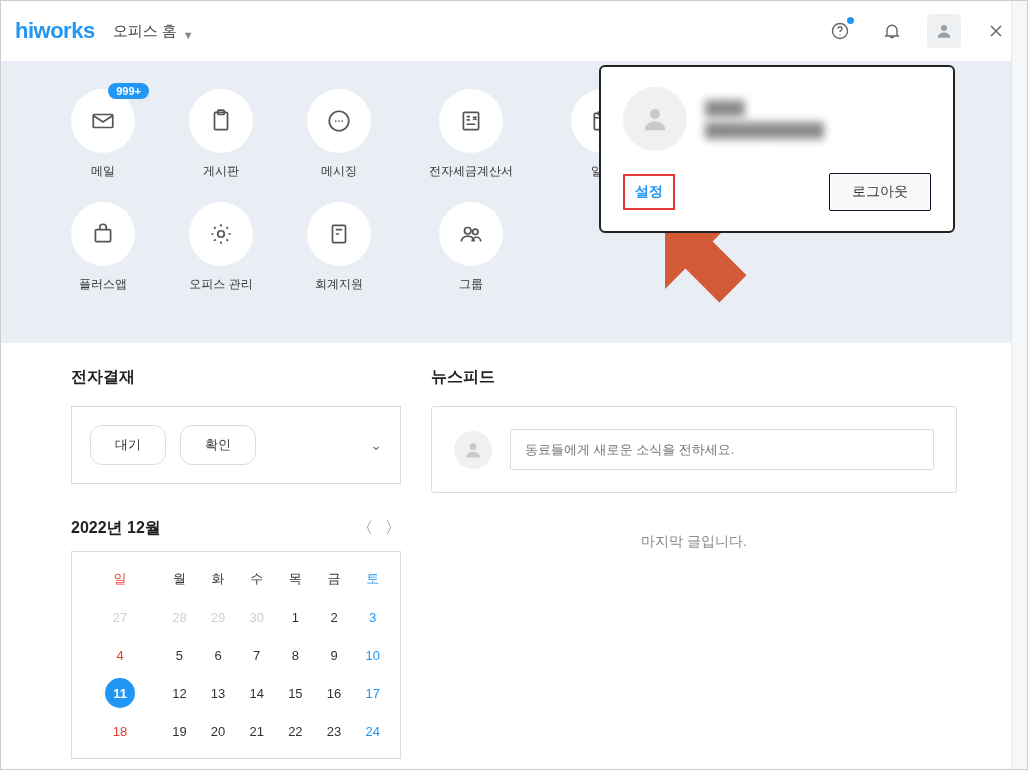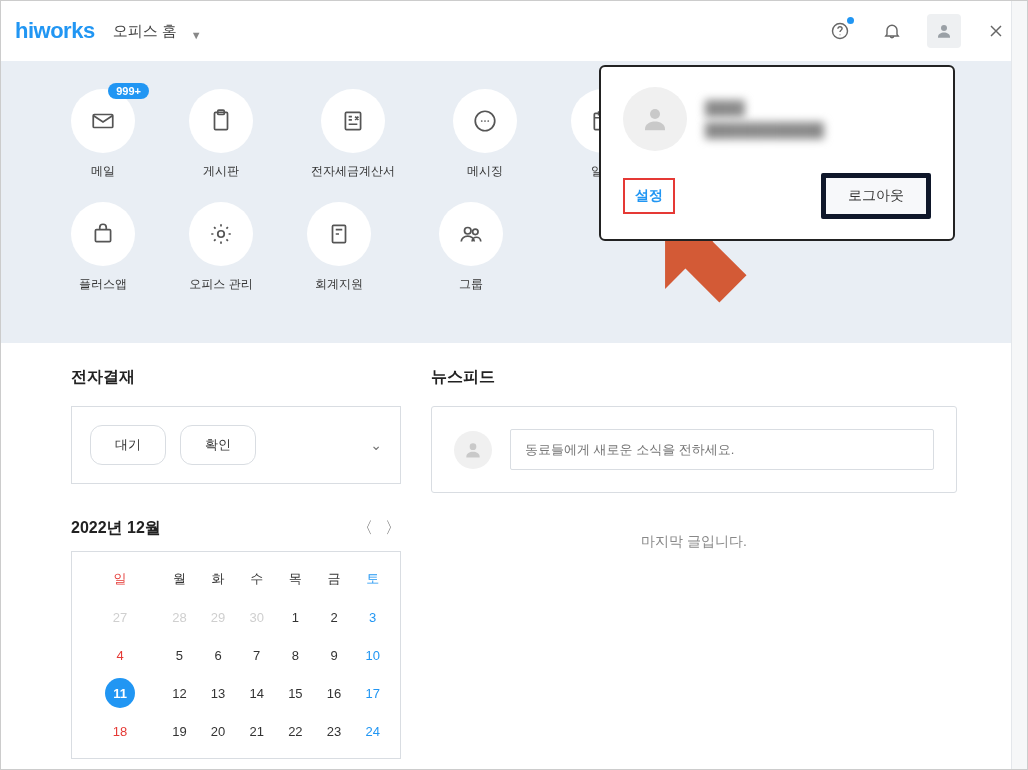--- a/index.html
+++ b/index.html
@@ -21,21 +21,21 @@
     background:#fff;
   }
   .logo {
     color:#2196f3;
     font-weight:700;
     font-size:22px;
     letter-spacing:-.5px;
     margin-right:18px;
   }
   .nav-select{
-    display:flex;align-items:flex-end;gap:14px;
+    display:flex;align-items:flex-end;gap:6px;
     color:#444;font-size:15px;cursor:pointer;
   }
   .nav-select .chev{color:#888;font-size:11px}
   .topbar-right{
     margin-left:auto;display:flex;align-items:center;gap:18px;
   }
   .ticon{
     width:34px;height:34px;display:flex;align-items:center;justify-content:center;
     border-radius:50%;color:#555;cursor:pointer;position:relative;
   }
@@ -120,21 +120,21 @@
   .pop-head{display:flex;gap:18px;align-items:center;margin-bottom:22px}
   .avatar-l{width:64px;height:64px;border-radius:50%;background:#f0f0f0;
     display:flex;align-items:center;justify-content:center}
   .pop-name{filter:blur(4px);color:#888;font-size:14px;line-height:1.6}
   .pop-foot{display:flex;align-items:center}
   .settings-link{
     color:#2196f3;font-size:14px;font-weight:600;border:2px solid #e53935;
     padding:7px 10px;cursor:pointer;
   }
   .logout-btn{
-    margin-left:auto;border:5px solid #0f172a;background:#f7f8fa;
+    margin-left:auto;border:1px solid #0f172a;background:#f7f8fa;
     padding:9px 22px;font-size:14px;color:#333;cursor:pointer;border-radius:2px;
   }
   
   .arrow{
     position:absolute;top:206px;left:650px;width:96px;height:96px;z-index:9;pointer-events:none;
   }
   
   .scroll-strip{position:absolute;right:0;top:0;width:16px;height:100%;background:#f6f7f8;border-left:1px solid #e4e7eb}
   
   svg.ic{width:26px;height:26px;stroke:#555;fill:none;stroke-width:1.6}
@@ -195,39 +195,39 @@
     </div>
     <div class="app">
       <div class="bubble">
           <svg class="ic" viewBox="0 0 24 24">
             <rect x="6" y="4" width="12" height="16" rx="1"></rect>
             <rect x="9" y="2" width="6" height="4" rx="1"></rect>
           </svg>
         </div>
       <div class="lbl">게시판</div>
     </div>
-    <div class="app wide">
-      <div class="bubble">
-          <svg class="ic" viewBox="0 0 24 24" stroke="#2196f3">
-            <rect x="5" y="4" width="14" height="16" rx="1"></rect>
-            <path d="M8 8h3M8 11h3M14 8l3 3M17 8l-3 3M8 15h8"></path>
-          </svg>
-        </div>
-      <div class="lbl">전자세금계산서</div>
-    </div>
     <div class="app">
       <div class="bubble">
           <svg class="ic" viewBox="0 0 24 24">
             <circle cx="12" cy="12" r="9"></circle>
             <circle cx="9" cy="12" r=".8" fill="#555" stroke="none"></circle>
             <circle cx="12" cy="12" r=".8" fill="#555" stroke="none"></circle>
             <circle cx="15" cy="12" r=".8" fill="#555" stroke="none"></circle>
           </svg>
         </div>
       <div class="lbl">메시징</div>
+    </div>
+    <div class="app wide">
+      <div class="bubble">
+          <svg class="ic" viewBox="0 0 24 24" stroke="#2196f3">
+            <rect x="5" y="4" width="14" height="16" rx="1"></rect>
+            <path d="M8 8h3M8 11h3M14 8l3 3M17 8l-3 3M8 15h8"></path>
+          </svg>
+        </div>
+      <div class="lbl">전자세금계산서</div>
     </div>
     <div class="app">
       <div class="bubble">
           <svg class="ic" viewBox="0 0 24 24">
             <rect x="4" y="5" width="16" height="15" rx="1"></rect>
             <path d="M4 9h16M8 3v4M16 3v4"></path>
             <text x="12" y="17" font-size="7" text-anchor="middle" fill="#555" stroke="none">31</text>
           </svg>
         </div>
       <div class="lbl">일정</div>

